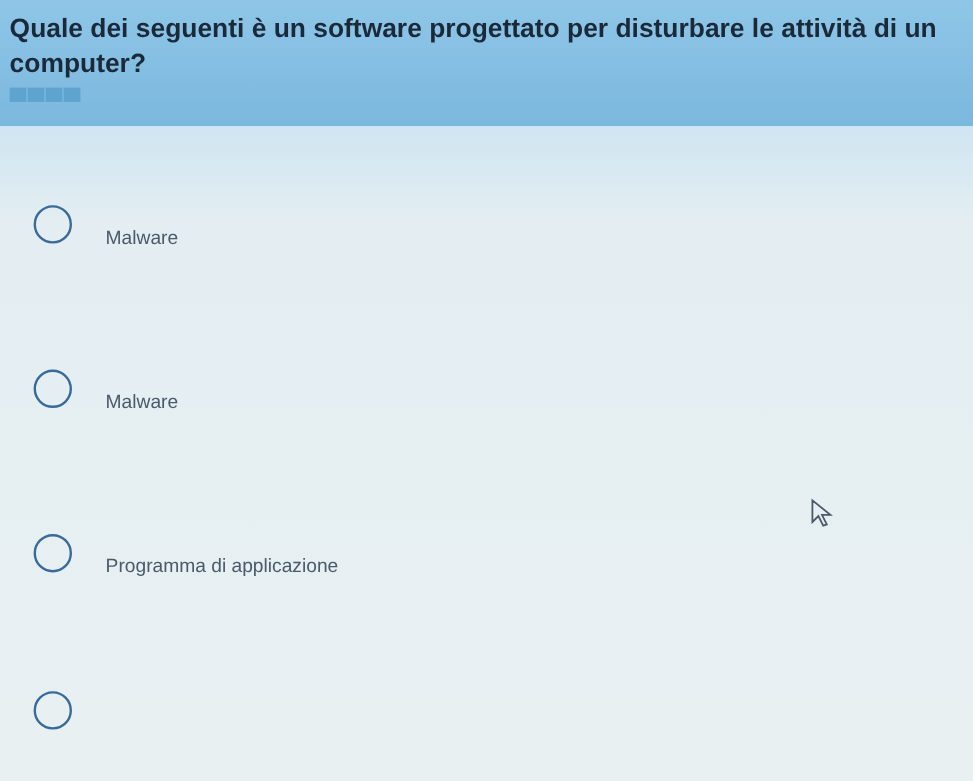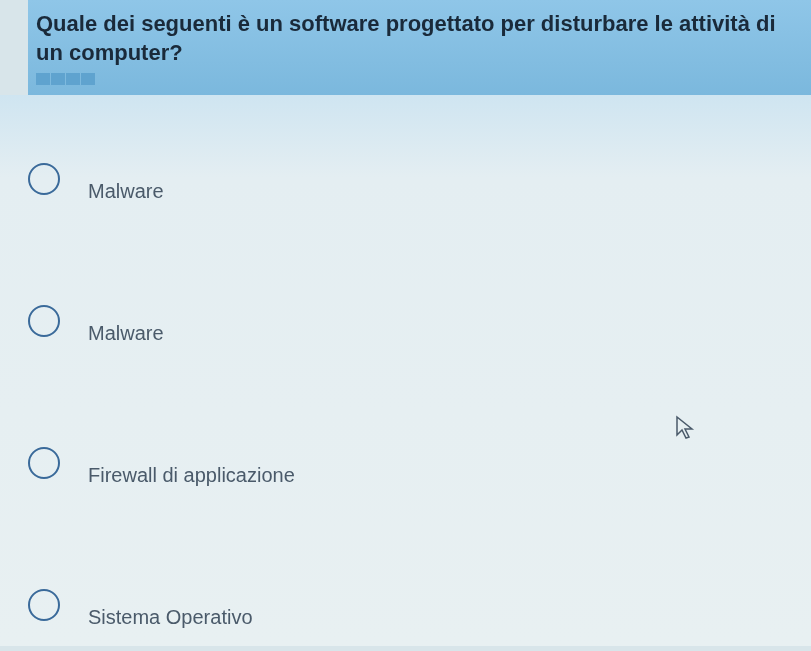--- a/index.html
+++ b/index.html
@@ -10,23 +10,22 @@
     body {
       font-family: Arial, Helvetica, sans-serif;
       background: #d8e5ea;
       width: 811px;
       height: 651px;
       overflow: hidden;
       position: relative;
     }
     .question-header {
       background: linear-gradient(to bottom, #8fc6e8 0%, #7bb8dd 100%);
-      padding: 10px 8px 10px 8px;
+      padding: 10px 8px 20px 8px;
       border-bottom: none;
-      margin-left: 28px;
     }
     .question-text {
       font-size: 22px;
       font-weight: bold;
       color: #1a2a3a;
       line-height: 1.3;
     }
     .progress-bar {
       display: flex;
       gap: 1px;
@@ -53,21 +52,21 @@
     }
     .radio-circle {
       width: 32px;
       height: 32px;
       border: 2.5px solid #3a6a9a;
       border-radius: 50%;
       background: transparent;
       flex-shrink: 0;
     }
     .option-label {
-      font-size: 20px;
+      font-size: 16px;
       color: #4a5a6a;
       margin-top: 25px;
     }
     .cursor-icon {
       position: absolute;
       left: 675px;
       top: 415px;
       width: 20px;
       height: 26px;
       pointer-events: none;
@@ -92,24 +91,23 @@
     <div class="option-label">Malware</div>
   </div>
 
   <div class="option-row">
     <div class="radio-circle"></div>
     <div class="option-label">Malware</div>
   </div>
 
   <div class="option-row">
     <div class="radio-circle"></div>
-    <div class="option-label">Firewall di applicazione</div>
+    <div class="option-label">Programma di applicazione</div>
   </div>
 
   <div class="option-row">
     <div class="radio-circle"></div>
-    <div class="option-label">Sistema Operativo</div>
   </div>
 </div>
 
 <svg class="cursor-icon" viewBox="0 0 20 26">
   <path d="M 2 2 L 2 20 L 7 15 L 11 23 L 14 22 L 10 14 L 17 14 Z" fill="none" stroke="#4a5a6a" stroke-width="1.5"></path>
 </svg>
 
 </body></html>

